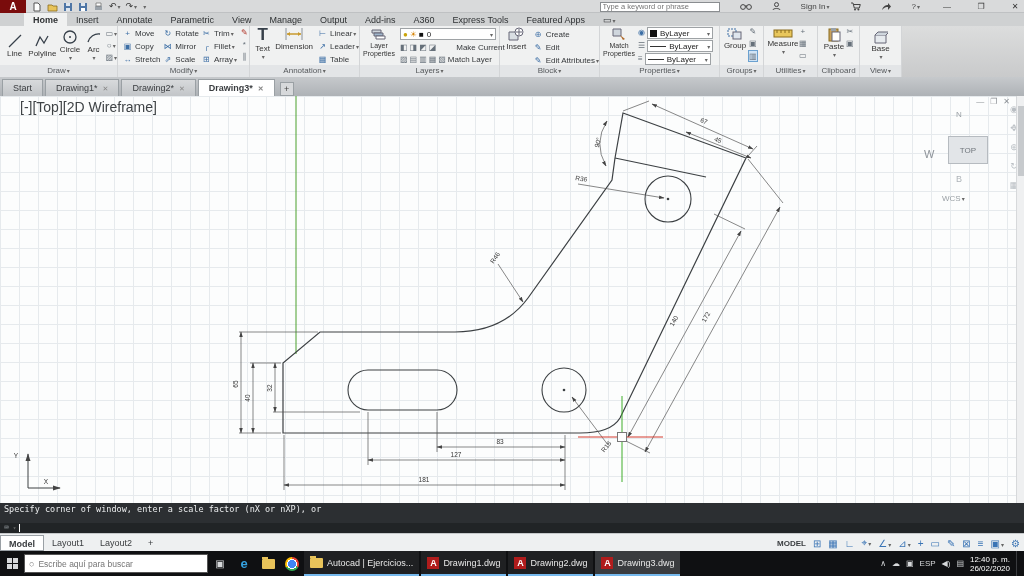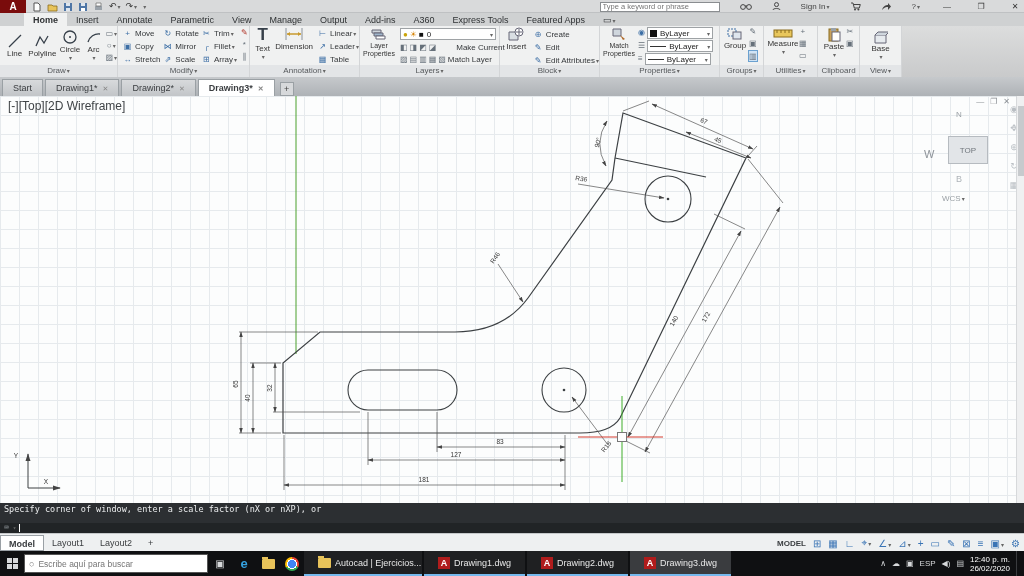--- a/index.html
+++ b/index.html
@@ -45,21 +45,21 @@
   .ftab{height:17px;display:flex;align-items:center;gap:5px;padding:0 10px;font-size:9px;color:#3a3d40;
         background:linear-gradient(#d8dadc,#c2c5c8);border:1px solid #9aa0a4;border-bottom:none;margin-right:2px}
   .ftab.active{background:#fff;font-weight:bold}
   .tabx::after{content:"✕";font-size:7px;color:#888}
   .plus{width:14px;height:14px;background:#d7d9db;border:1px solid #9aa0a4;font-size:9px;color:#444;
         display:flex;align-items:center;justify-content:center;margin-left:3px}
   
   #canvas{left:0;top:96px;width:1024px;height:407px;background:#fcfdfd;
     background-image:repeating-linear-gradient(to right,#e6eaed 0 1px,transparent 1px 19px),
                      repeating-linear-gradient(to bottom,#e6eaed 0 1px,transparent 1px 19px)}
-  #vplabel{left:8px;top:3px;font-size:12px;color:#3f4346}
+  #vplabel{left:20px;top:3px;font-size:14px;color:#3f4346}
   #drawsvg{left:0;top:0}
   .dt{font-size:6.5px;fill:#333;text-anchor:middle;font-family:"Liberation Sans",sans-serif}
   
   #vcube{right:30px;top:10px;width:72px;height:112px;font-size:9px;color:#9aa0a5}
   #vcN{position:absolute;left:34px;top:4px;font-size:8px}
   #vcW{position:absolute;left:2px;top:42px;font-size:11px;color:#8d9399}
   #vcTOP{position:absolute;left:26px;top:30px;width:40px;height:28px;background:#e2e5e8;border:1px solid #b6bbc0;
          font-size:8px;color:#70767c;display:flex;align-items:center;justify-content:center}
   #vcB{position:absolute;left:34px;top:68px;font-size:9px;color:#aeb4b9}
   #vcWCS{position:absolute;left:20px;top:88px;font-size:8px;color:#9aa0a5}
@@ -82,21 +82,21 @@
   #modellbl{font-size:8px;color:#3a3d40;font-weight:bold}
   .sic{font-size:10px;color:#3a74b5}
   
   #taskbar{left:0;top:551px;width:1024px;height:25px;background:#0f1012;display:flex;align-items:center;color:#e8e8e8}
   #startbtn{width:24px;height:25px;display:flex;align-items:center;justify-content:center}
   #winlogo{display:grid;grid-template-columns:5px 5px;grid-template-rows:5px 5px;gap:1px}
   #winlogo i{background:#d7d9db}
   #tsearch{width:184px;height:19px;background:#fff;border:1px solid #555;display:flex;align-items:center;gap:4px;padding:0 4px}
   #tsearch input{border:none;outline:none;font-size:8.5px;width:150px;color:#444;font-family:"Liberation Sans",sans-serif}
   .tbicon{width:24px;height:25px;display:flex;align-items:center;justify-content:center}
-  .twin{height:25px;display:flex;align-items:center;gap:4px;padding:0 14px;font-size:9px;max-width:118px;
+  .twin{height:25px;display:flex;align-items:center;gap:4px;padding:0 6px;font-size:9px;max-width:118px;
         background:#1f2022;border-bottom:2px solid #76b9ed;white-space:nowrap;overflow:hidden;margin-right:2px}
   .twin.active{background:#3a3c3f}
   .acadA{width:12px;height:12px;background:#b01c1c;color:#fff;font-size:9px;font-weight:bold;
          display:flex;align-items:center;justify-content:center;flex:none}
   .folder{width:13px;height:10px;background:#e8c35a;border-radius:1px;position:relative;flex:none}
   .folder::before{content:"";position:absolute;left:0;top:-2px;width:6px;height:2px;background:#e8c35a}
   #tray{position:absolute;right:0;top:0;height:25px;display:flex;align-items:center;gap:6px;padding-right:2px}
   .trico{font-size:8px;color:#d7d9db}
   #clock{font-size:8px;line-height:9px;text-align:left;color:#fff}
   #action{width:6px;height:25px;border-left:1px solid #3a3c3f}

